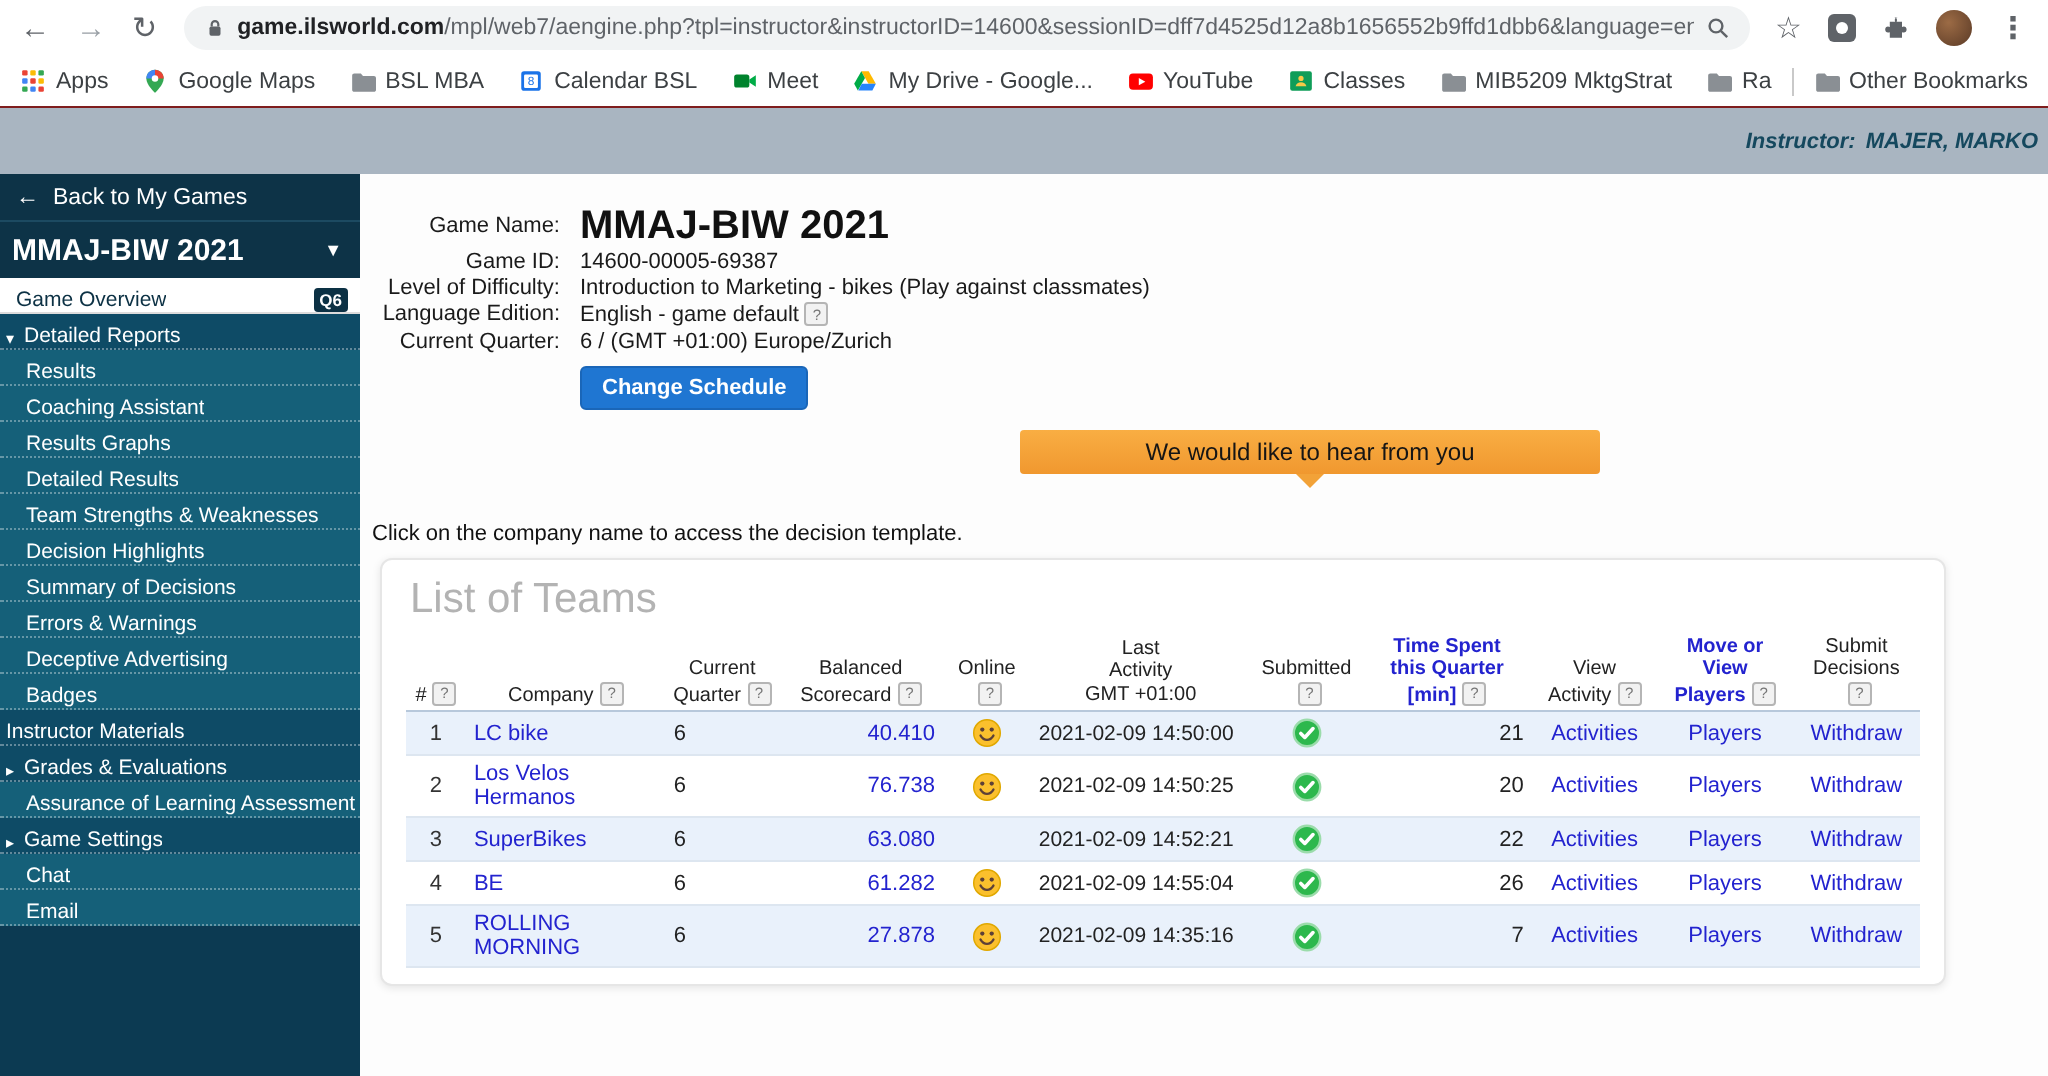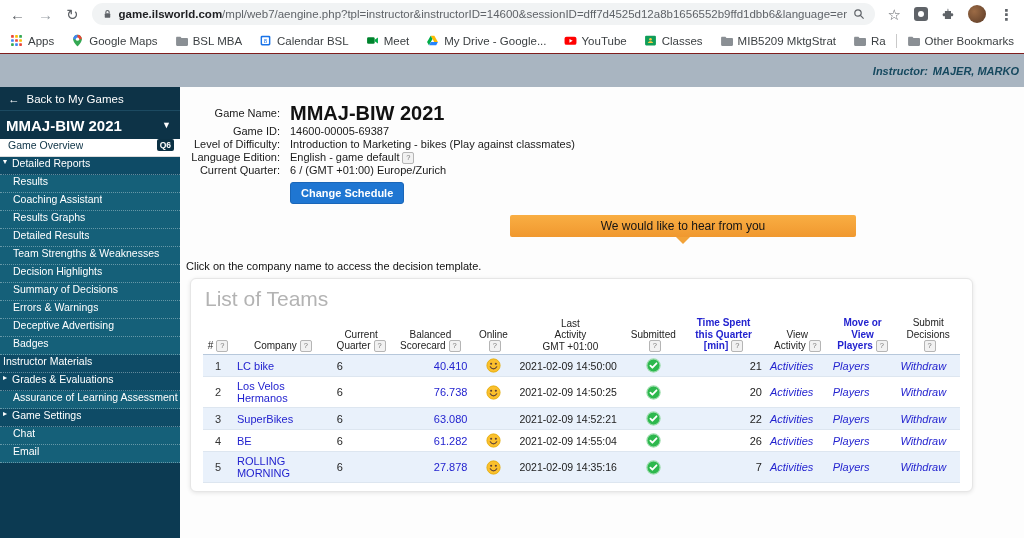--- a/index.html
+++ b/index.html
@@ -34,21 +34,21 @@
                   padding:0 5px;font-size:11px;font-style:italic;font-weight:bold;color:#15485e;gap:5px;}
 
   
   .page{display:flex;height:468px;}
   .sidebar{width:180px;display:flex;flex-direction:column;background:#0c3a52;flex:none;}
   .sb-back{height:23px;background:#0d3347;color:#fff;font-size:11.5px;display:flex;align-items:center;
            padding:0 8px;gap:7px;border-bottom:1px solid #1c4a61;}
   .sb-title{height:28px;background:#0d3347;color:#fff;font-weight:bold;font-size:15px;display:flex;
             align-items:center;justify-content:space-between;padding:0 9px 0 6px;}
   .sb-caret{font-size:9px;}
-  .nav-item{height:17px;display:flex;align-items:flex-start;color:#fff;
+  .nav-item{height:17px;display:flex;align-items:flex-end;color:#fff;
             border-bottom:1px dotted rgba(255,255,255,.35);cursor:default;}
   .nav-item.sub{padding-left:13px;background:#156079;}
   .nav-item.section{padding-left:3px;background:#0e4b66;}
   .nav-item.selected{background:#ffffff;color:#0c3144;padding-left:8px;padding-right:6px;
                      justify-content:space-between;border-bottom:1px solid #dcdcdc;}
   .nav-item.selected .nav-label{color:#0c3144;}
   .nav-label{font-size:10.5px;white-space:nowrap;overflow:hidden;}
   .nav-arrow{font-size:8px;width:9px;flex:none;}
   .nav-badge{background:#0c3144;color:#fff;font-size:8.5px;font-weight:bold;padding:1px 3px;border-radius:2px;}
   .sb-fill{flex:1;background:#0c3a52;}
@@ -60,21 +60,21 @@
   .gi-label.big{line-height:24px;}
   .gi-value{line-height:13px;}
   .gi-name{font-size:20px;font-weight:bold;line-height:24px;color:#111;}
   .btn-row{grid-column:2;margin-top:5px;}
   .btn{display:inline-block;background:#1f76d2;color:#fff;font-size:11px;font-weight:bold;
        padding:4px 10px;border-radius:3px;border:1px solid #1a66b8;cursor:pointer;}
   .help{display:inline-flex;align-items:center;justify-content:center;width:10px;height:10px;
         border:1px solid #b5b5b5;border-radius:2px;background:#f2f2f2;color:#777;font-size:7.5px;
         margin-left:3px;vertical-align:1px;font-style:normal;font-weight:normal;}
 
-  .banner{position:absolute;left:330px;top:128px;width:346px;height:22px;
+  .banner{position:absolute;left:330px;top:128px;width:290px;height:22px;
           background:linear-gradient(180deg,#f9ae43,#f0982f);border-radius:2px;display:flex;
           align-items:center;justify-content:center;font-size:12px;color:#151515;}
   .banner-arrow{position:absolute;left:50%;top:22px;margin-left:-7px;width:0;height:0;
           border-left:7px solid transparent;border-right:7px solid transparent;border-top:7px solid #f2a238;}
 
   .hint{margin:56px 0 6px 6px;font-size:11px;color:#111;}
   .panel{margin-left:10px;width:783px;background:#fff;border:1px solid #e6e6e6;border-radius:6px;
          box-shadow:0 1px 4px rgba(0,0,0,.10);padding-bottom:8px;box-sizing:border-box;}
   .panel-title{padding:8px 0 2px 14px;font-size:21px;color:#b3b3b3;}
 
@@ -92,21 +92,21 @@
   th.col0,th.col1{text-align:left;}
   th.col5{text-align:right;}
   td.col0{text-align:center;color:#333;}
   td.col1{text-align:left;}
   td.col2{text-align:left;padding-left:8px;}
   td.col3{text-align:right;padding-right:30px;}
   td.col4{text-align:center;}
   td.col5{text-align:left;font-size:10.5px;white-space:nowrap;}
   td.col6{text-align:center;}
   td.col7{text-align:right;padding-right:40px;}
-  td.col8,td.col9,td.col10{text-align:left;font-style:italic;}
+  td.col8,td.col9,td.col10{text-align:center;}
   .cell-ic{width:15px;height:15px;display:inline-flex;vertical-align:middle;}
 </style>
 </head>
 <body>
 
 <div class="screen">
 
   <div class="toolbar">
     <span class="tb-ic">←</span>
     <span class="tb-ic dim">→</span>

